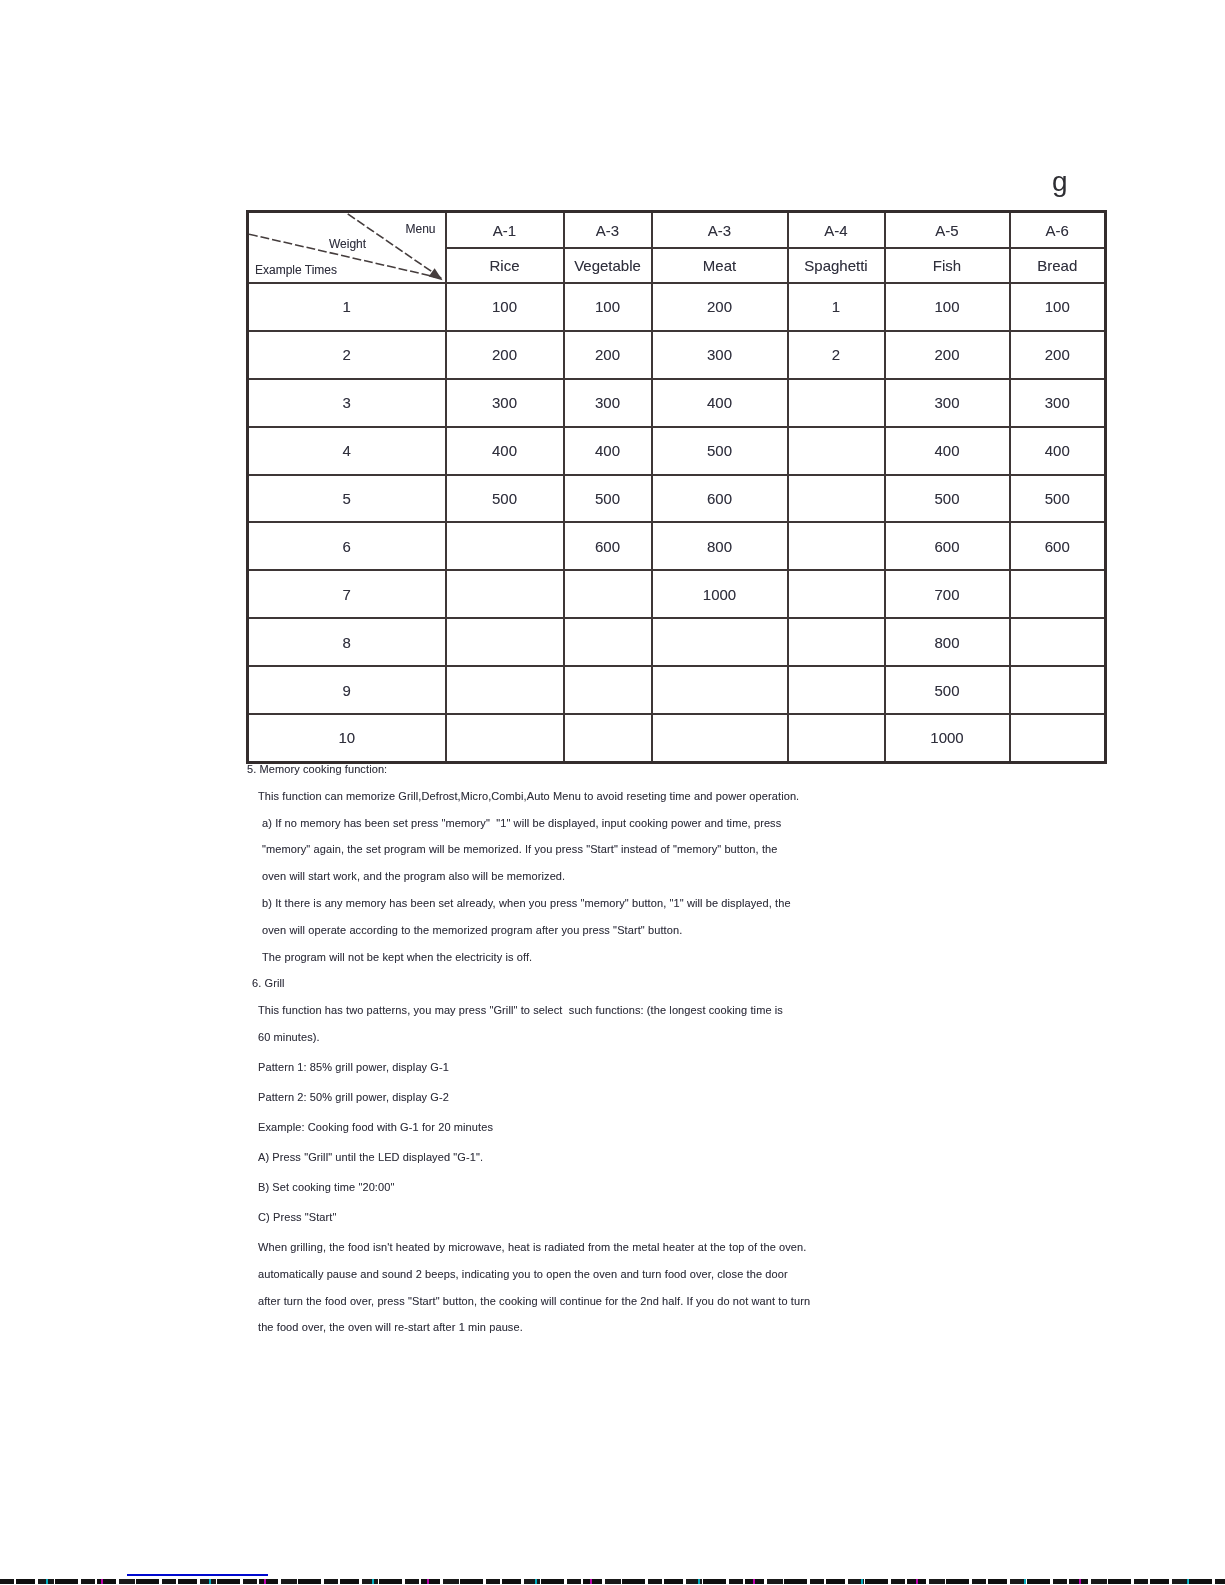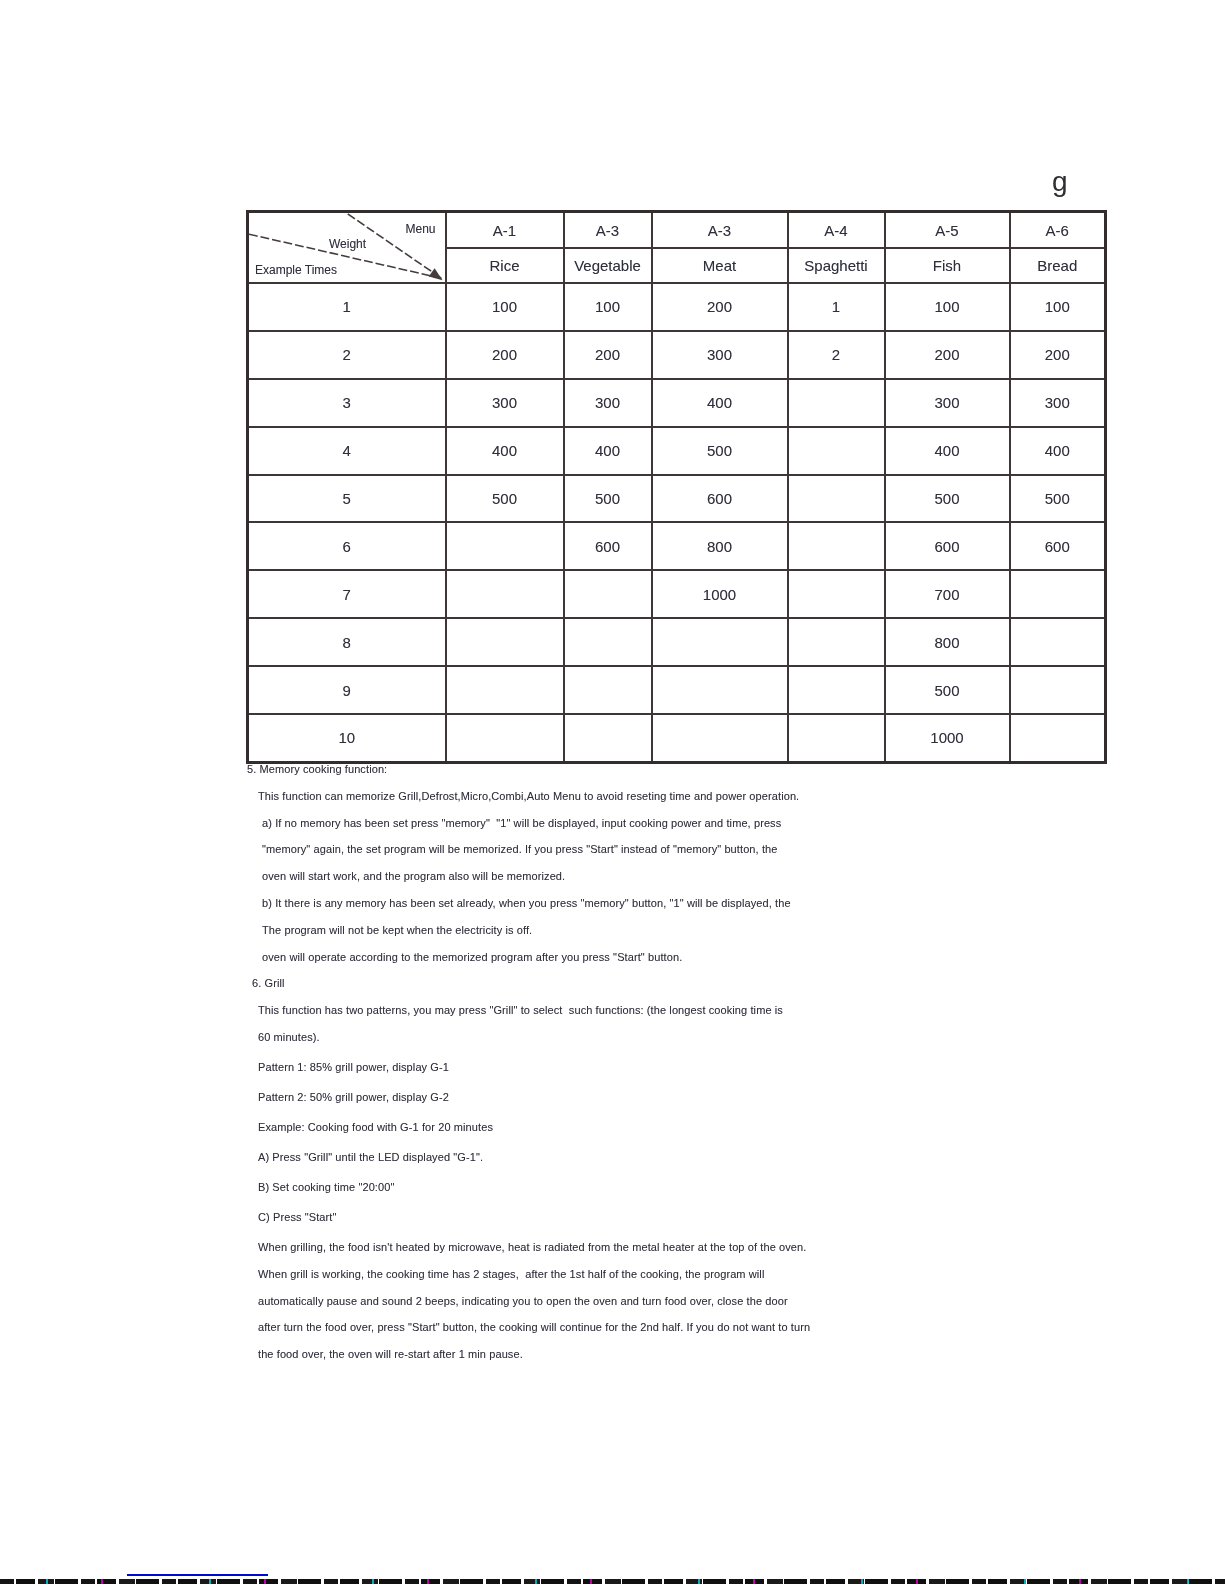--- a/index.html
+++ b/index.html
@@ -212,33 +212,32 @@
       </tbody>
   </table>
 
   <div class="text-block">
       <div class="tl h27 ind0">5. Memory cooking function:</div>
       <div class="tl h27 ind1">This function can memorize Grill,Defrost,Micro,Combi,Auto Menu to avoid reseting time and power operation.</div>
       <div class="tl h27 ind2">a) If no memory has been set press "memory"  "1" will be displayed, input cooking power and time, press</div>
       <div class="tl h27 ind2">"memory" again, the set program will be memorized. If you press "Start" instead of "memory" button, the</div>
       <div class="tl h27 ind2">oven will start work, and the program also will be memorized.</div>
       <div class="tl h27 ind2">b) It there is any memory has been set already, when you press "memory" button, "1" will be displayed, the</div>
+      <div class="tl h27 ind2">oven will operate according to the memorized program after you press "Start" button.</div>
       <div class="tl h27 ind2">The program will not be kept when the electricity is off.</div>
-      <div class="tl h27 ind2">oven will operate according to the memorized program after you press "Start" button.</div>
       <div class="tl h27 ind0b gap">6. Grill</div>
       <div class="tl h27 ind1">This function has two patterns, you may press "Grill" to select  such functions: (the longest cooking time is</div>
       <div class="tl h30 ind1">60 minutes).</div>
       <div class="tl h30 ind1">Pattern 1: 85% grill power, display G-1</div>
       <div class="tl h30 ind1">Pattern 2: 50% grill power, display G-2</div>
       <div class="tl h30 ind1">Example: Cooking food with G-1 for 20 minutes</div>
       <div class="tl h30 ind1">A) Press "Grill" until the LED displayed "G-1".</div>
       <div class="tl h30 ind1">B) Set cooking time "20:00"</div>
       <div class="tl h30 ind1">C) Press "Start"</div>
       <div class="tl h27 ind1">When grilling, the food isn't heated by microwave, heat is radiated from the metal heater at the top of the oven.</div>
-      <div class="tl h27 ind1">When grill is working, the cooking time has 2 stages,  after the 1st half of the cooking, the program will</div>
       <div class="tl h27 ind1">automatically pause and sound 2 beeps, indicating you to open the oven and turn food over, close the door</div>
       <div class="tl h27 ind1">after turn the food over, press "Start" button, the cooking will continue for the 2nd half. If you do not want to turn</div>
       <div class="tl h27 ind1">the food over, the oven will re-start after 1 min pause.</div>
     </div>
 
   <div class="blue-line"></div>
   <div class="dash-line"></div>
 
 </div>
 

